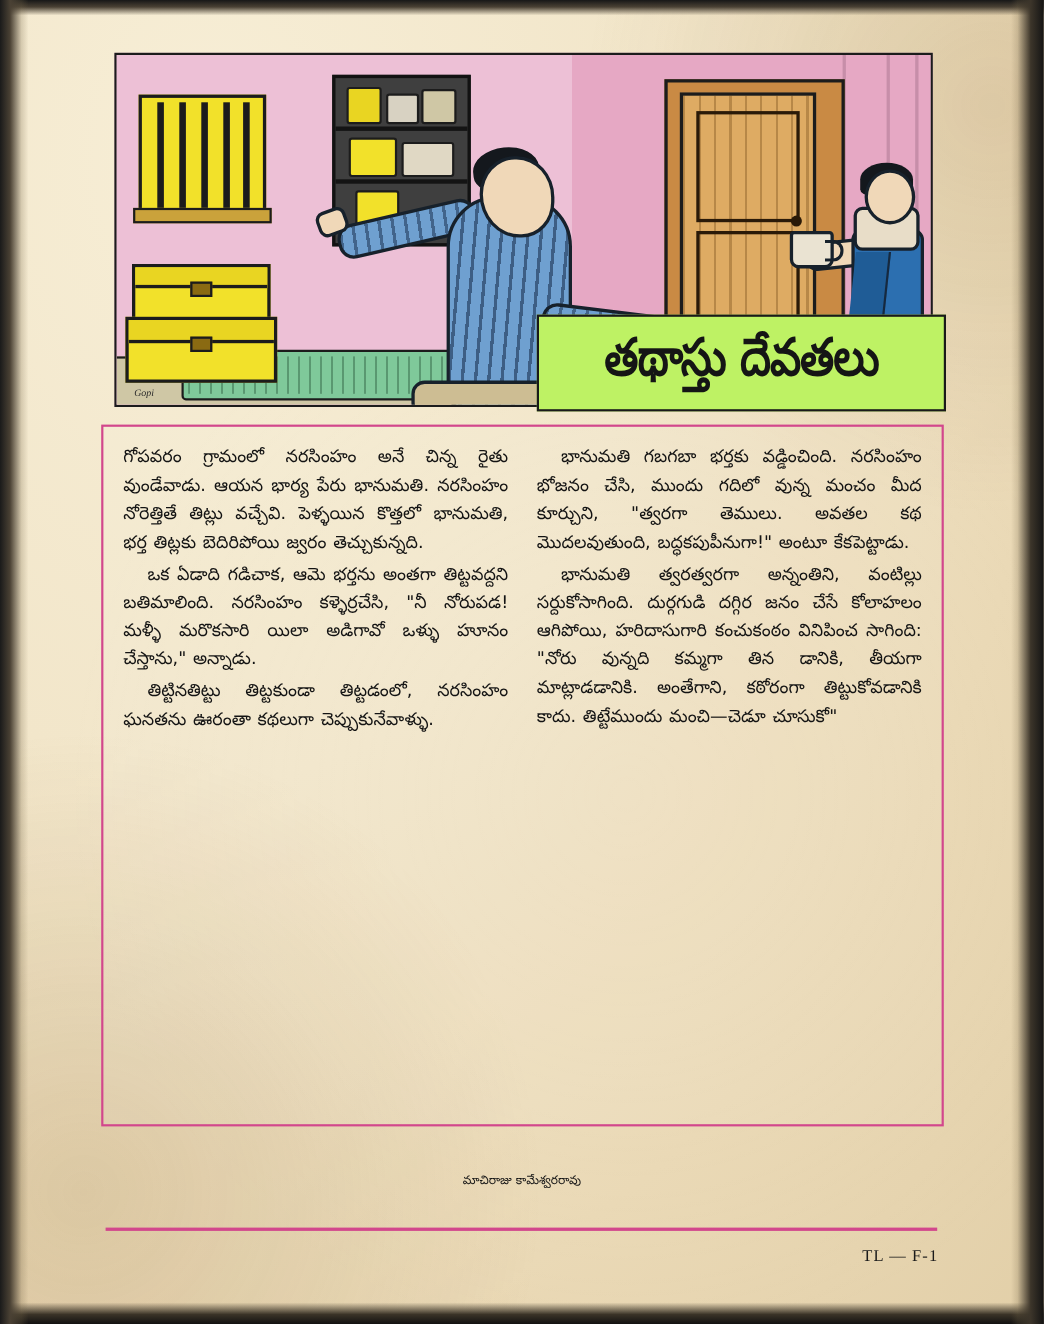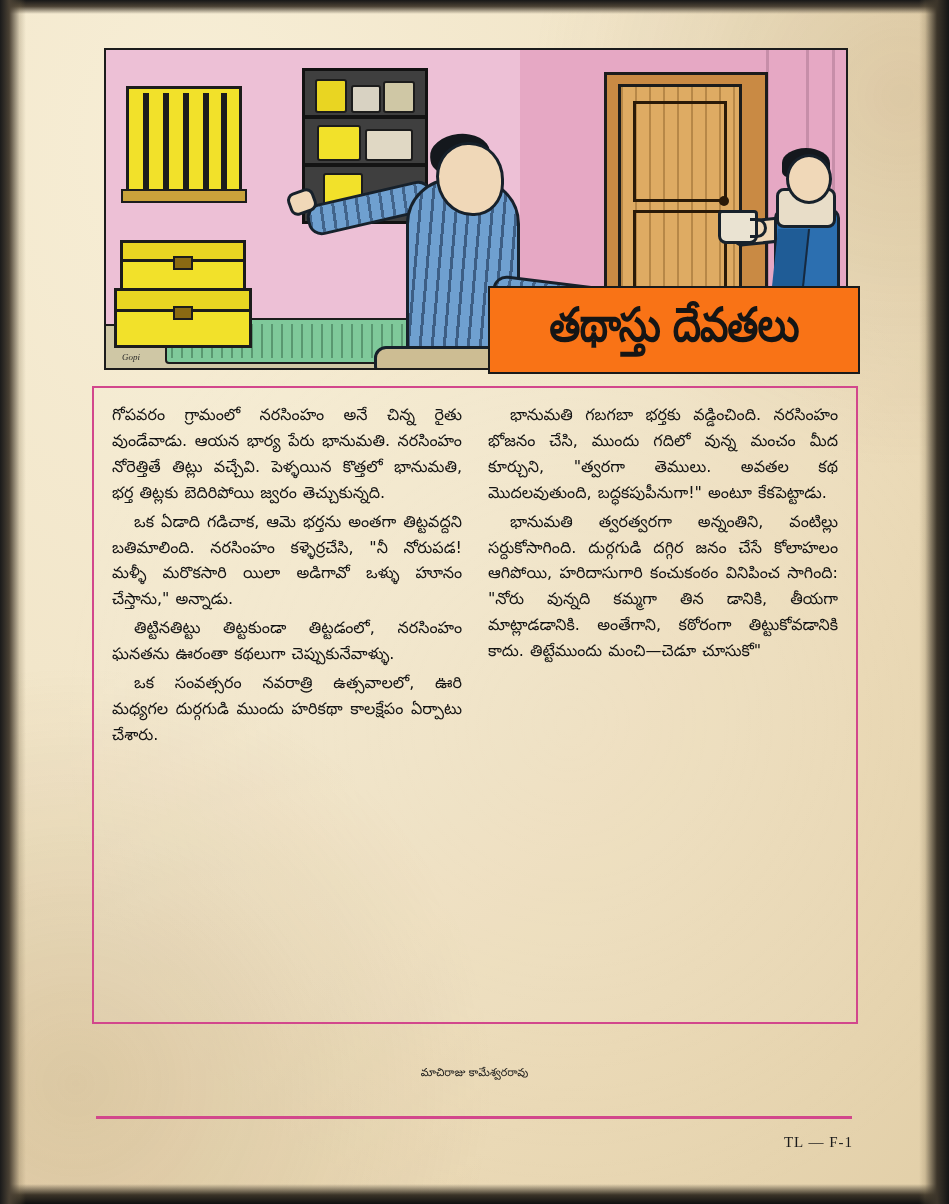--- a/index.html
+++ b/index.html
@@ -83,21 +83,21 @@
   .w-head{position:absolute;left:680px;top:104px;width:40px;height:44px;background:#f0d8b8;border:3px solid #17212b;border-radius:50%;}
   .w-hair{position:absolute;left:676px;top:98px;width:48px;height:30px;background:#14181d;border-radius:50% 50% 20% 20%;}
   .w-arm{position:absolute;left:626px;top:168px;width:60px;height:20px;background:#f0d8b8;border:3px solid #17212b;border-radius:10px;transform:rotate(-6deg);}
   .cup{position:absolute;left:612px;top:160px;width:34px;height:28px;background:#eae3d2;border:3px solid #17212b;border-radius:4px 4px 8px 8px;}
   .cup:after{content:"";position:absolute;right:-12px;top:5px;width:14px;height:14px;border:3px solid #17212b;border-left:none;border-radius:0 10px 10px 0;}
   .sign{position:absolute;left:16px;bottom:6px;font-size:9px;color:#2a2a2a;font-style:italic;}
 
   
   .title-banner{
     position:absolute;left:488px;top:286px;width:368px;height:84px;
-    background:#f97316;border:2px solid #1a1a1a;
+    background:#bef264;border:2px solid #1a1a1a;
     display:flex;align-items:center;justify-content:center;
   }
   .title-text{
     font-family:"DejaVu Sans", sans-serif;
     font-size:40px;font-weight:bold;color:#151515;letter-spacing:-1px;
     transform:scaleY(1.18);white-space:nowrap;
   }
 
   
   .article{
@@ -205,21 +205,20 @@
   <div class="title-banner">
     <div class="title-text">తథాస్తు దేవతలు</div>
   </div>
 
   <div class="article">
     <div class="cols">
       <div class="col">
         <p>గోపవరం గ్రామంలో నరసింహం అనే చిన్న రైతు వుండేవాడు. ఆయన భార్య పేరు భానుమతి. నరసింహం నోరెత్తితే తిట్లు వచ్చేవి. పెళ్ళయిన కొత్తలో భానుమతి, భర్త తిట్లకు బెదిరిపోయి జ్వరం తెచ్చుకున్నది.</p>
         <p class="ind">ఒక ఏడాది గడిచాక, ఆమె భర్తను అంతగా తిట్టవద్దని బతిమాలింది. నరసింహం కళ్ళెర్రచేసి, "నీ నోరుపడ! మళ్ళీ మరొకసారి యిలా అడిగావో ఒళ్ళు హూనం చేస్తాను," అన్నాడు.</p>
         <p class="ind">తిట్టినతిట్టు తిట్టకుండా తిట్టడంలో, నరసింహం ఘనతను ఊరంతా కథలుగా చెప్పుకునేవాళ్ళు.</p>
-        <p class="ind">ఒక సంవత్సరం నవరాత్రి ఉత్సవాలలో, ఊరి మధ్యగల దుర్గగుడి ముందు హరికథా కాలక్షేపం ఏర్పాటు చేశారు.</p>
       </div>
       <div class="col">
         <p class="ind">భానుమతి గబగబా భర్తకు వడ్డించింది. నరసింహం భోజనం చేసి, ముందు గదిలో వున్న మంచం మీద కూర్చుని, "త్వరగా తెములు. అవతల కథ మొదలవుతుంది, బద్ధకపుపీనుగా!" అంటూ కేకపెట్టాడు.</p>
         <p class="ind">భానుమతి త్వరత్వరగా అన్నంతిని, వంటిల్లు సర్దుకోసాగింది. దుర్గగుడి దగ్గిర జనం చేసే కోలాహలం ఆగిపోయి, హరిదాసుగారి కంచుకంఠం వినిపించ సాగింది: "నోరు వున్నది కమ్మగా తిన డానికి, తీయగా మాట్లాడడానికి. అంతేగాని, కఠోరంగా తిట్టుకోవడానికి కాదు. తిట్టేముందు మంచి—చెడూ చూసుకో"</p>
       </div>
     </div>
   </div>
 
   <div class="byline">మాచిరాజు కామేశ్వరరావు</div>
   <div class="rule-pink"></div>

